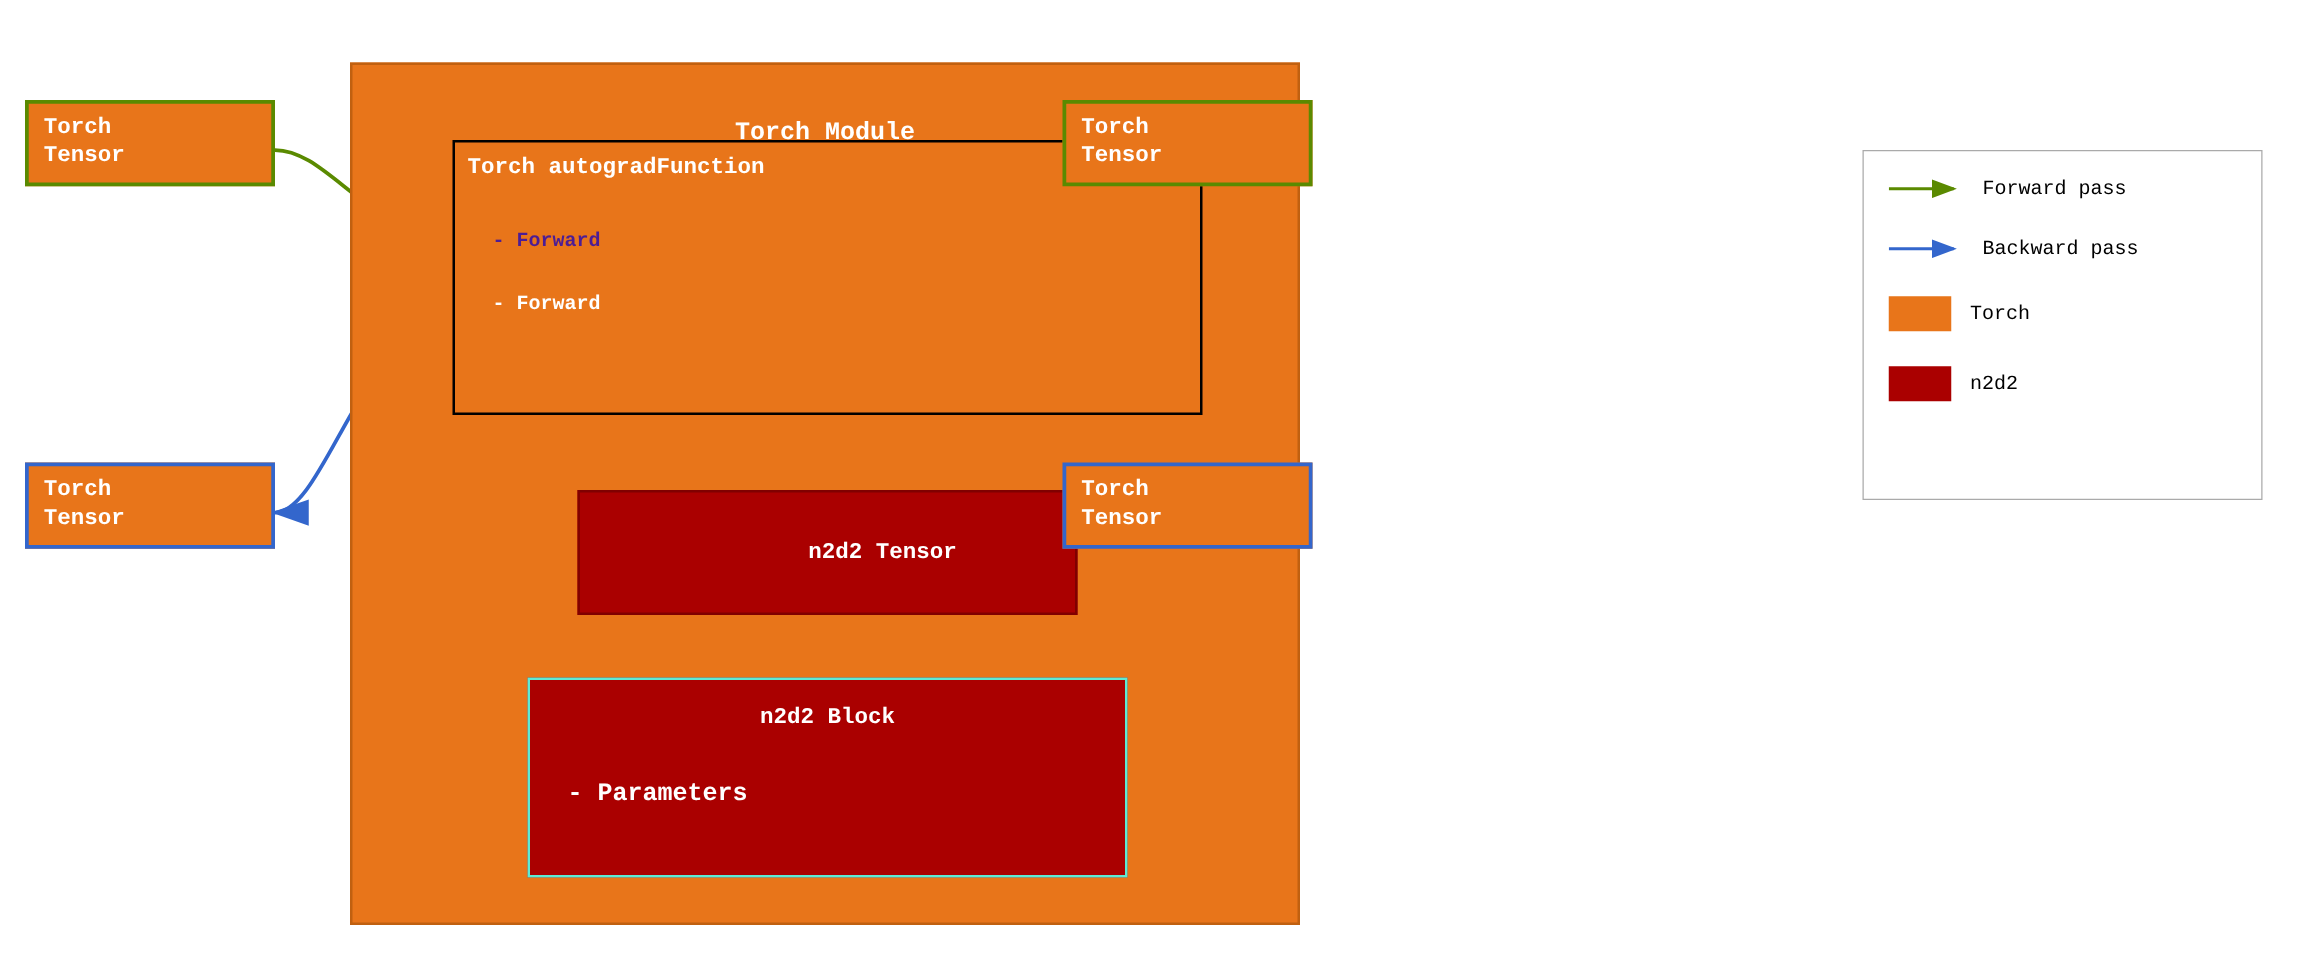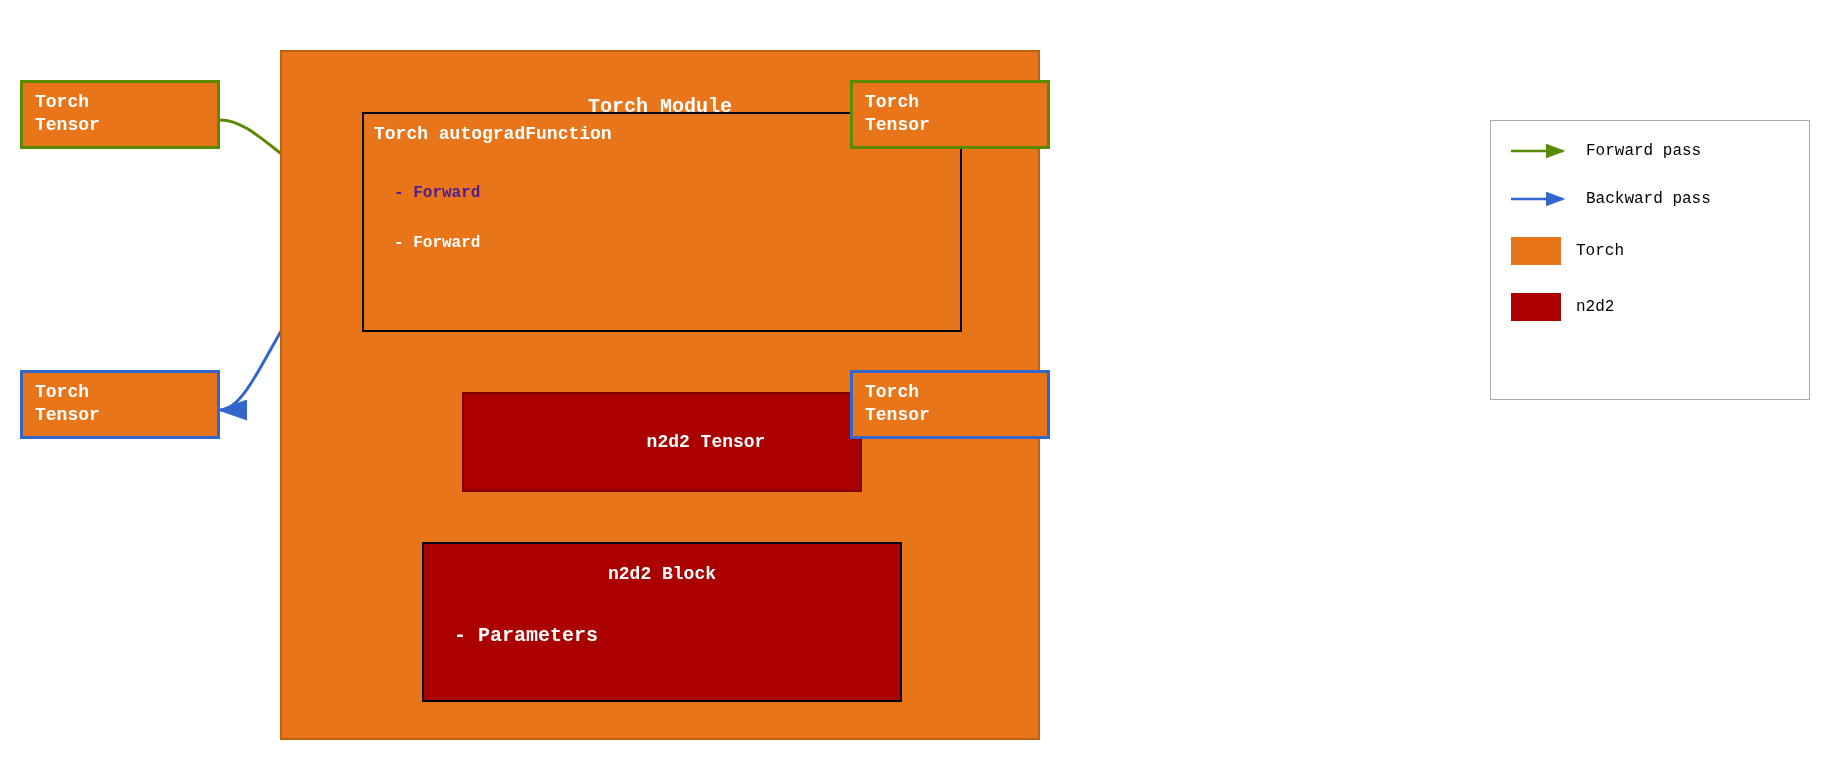--- a/index.html
+++ b/index.html
@@ -105,21 +105,21 @@
     }
 
     
     .n2d2-block-box {
       position: absolute;
       top: 490px;
       left: 140px;
       width: 480px;
       height: 160px;
       background: #AA0000;
-      border: 2px solid #000000;
+      border: 2px solid #5eead4;
     }
 
     .n2d2-block-title {
       position: absolute;
       top: 20px;
       left: 50%;
       transform: translateX(-50%);
       color: white;
       font-weight: bold;
       font-size: 18px;

